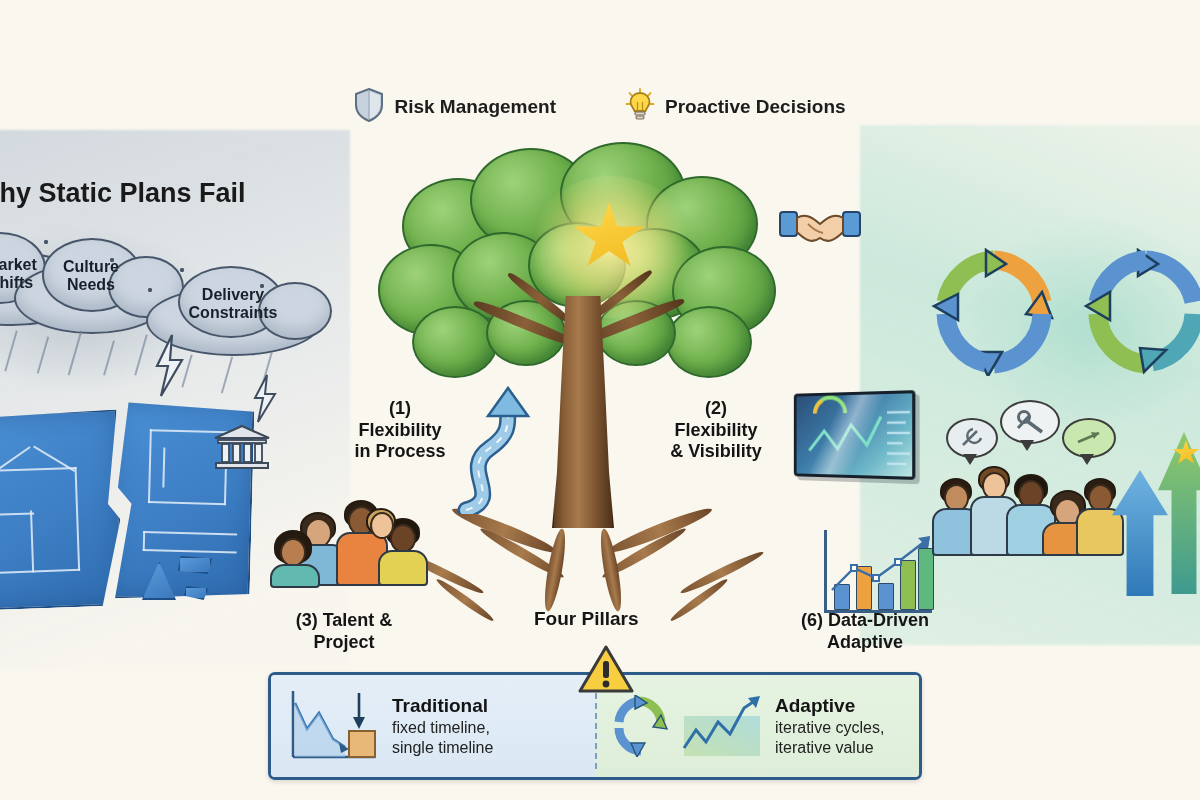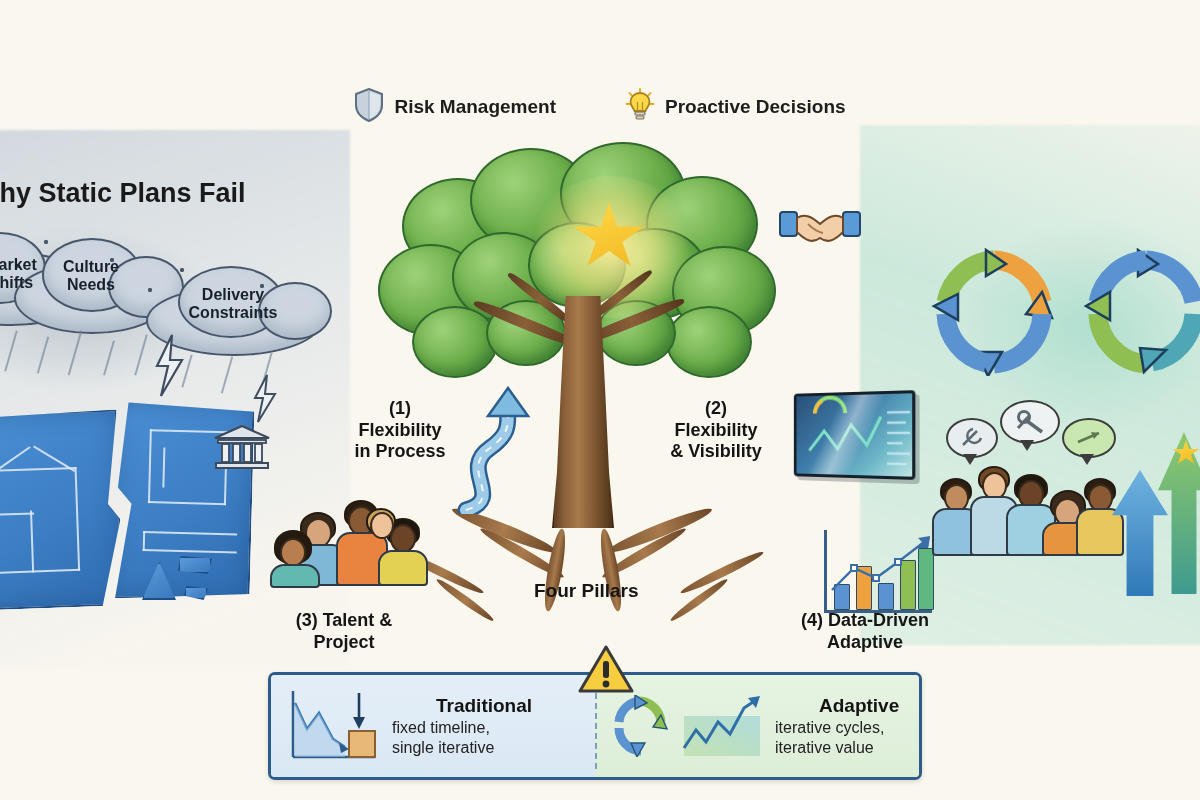--- a/index.html
+++ b/index.html
@@ -192,21 +192,21 @@
   .compare {
     position:absolute; left:268px; top:672px; width:654px; height:108px;
     border:3px solid #2d5c8a; border-radius:7px;
     display:flex; overflow:hidden;
     box-shadow:0 2px 5px rgba(0,0,0,.13);
   }
   .cmp-half { flex:1; display:flex; align-items:center; gap:13px; padding:0 16px; }
   .cmp-left  { background:linear-gradient(180deg,#e4eef7,#dae8f4); }
   .cmp-right { background:linear-gradient(180deg,#e6f3e2,#ddeed8); }
   .cmp-txt { line-height:1.25; }
-  .cmp-title { font-size:19px; font-weight:bold; color:#141414;margin-left:44px; }
+  .cmp-title { font-size:19px; font-weight:bold; color:#141414; }
   .cmp-sub   { font-size:16px; color:#222; }
   .cmp-div {
     position:absolute; left:50%; top:8px; bottom:8px; width:0;
     border-left:2px dashed #7aa0bd;
   }
   .warn {
     position:absolute; left:578px; top:644px; width:56px; height:50px; z-index:30;
   }
 </style>
 </head>
@@ -459,25 +459,25 @@
     <div>Flexibility</div>
     <div>&amp; Visibility</div>
   </div>
 
   <div class="pillar" style="left:282px; top:610px; text-align:center; width:124px;">
     <div>(3) Talent &amp;</div>
     <div>Project</div>
   </div>
 
   <div class="pillar" style="left:786px; top:610px; text-align:center; width:158px;">
-    <div>(4) Data-Driven</div>
+    <div>(6) Data-Driven</div>
     <div>Adaptive</div>
   </div>
 
-  <div class="fourpillars" style="left:534px; top:580px;">Four Pillars</div>
+  <div class="fourpillars" style="left:534px; top:608px;">Four Pillars</div>
 
   <svg class="cyc" style="left:930px; top:248px;" width="128" height="128">
     <path d="M64 12 A52 52 0 0 1 112 54" stroke="#eda13f" stroke-width="19" fill="none" stroke-linecap="butt"></path>
     <path d="M112 44 L122 70 L96 66 Z" fill="#eda13f" stroke="#1d3f5e" stroke-width="2.5"></path>
     <path d="M64 12 A52 52 0 0 0 16 54" stroke="#8fbe52" stroke-width="19" fill="none"></path>
     <path d="M56 2 L76 16 L56 28 Z" fill="#8fbe52" stroke="#1d3f5e" stroke-width="2.5"></path>
     <path d="M112 66 A52 52 0 0 1 64 116" stroke="#5b92d0" stroke-width="19" fill="none"></path>
     <path d="M72 104 L58 128 L46 104 Z" fill="#5b92d0" stroke="#1d3f5e" stroke-width="2.5"></path>
     <path d="M16 66 A52 52 0 0 0 56 115" stroke="#5b92d0" stroke-width="19" fill="none"></path>
     <path d="M4 58 L28 46 L28 72 Z" fill="#5b92d0" stroke="#1d3f5e" stroke-width="2.5"></path>
@@ -549,21 +549,21 @@
         <path d="M8 16 L20 42 L32 26 L46 52 L58 60" stroke="#3a77b5" stroke-width="2.6" fill="none"></path>
         <path d="M8 16 L20 42 L32 26 L46 52 L58 60 L58 70 L8 70 Z" fill="#a8cbe8" opacity=".55"></path>
         <path d="M52 56 L62 62 L54 66 Z" fill="#2d5c8a"></path>
         <line x1="72" y1="6" x2="72" y2="34" stroke="#1f3f5e" stroke-width="2.6"></line>
         <path d="M66 30 L72 42 L78 30 Z" fill="#1f3f5e"></path>
         <rect x="62" y="44" width="26" height="26" fill="#e8b878" stroke="#8a6030" stroke-width="2"></rect>
       </svg>
       <div class="cmp-txt">
         <div class="cmp-title">Traditional</div>
         <div class="cmp-sub">fixed timeline,</div>
-        <div class="cmp-sub">single iterative</div>
+        <div class="cmp-sub">single timeline</div>
       </div>
     </div>
 
     <div class="cmp-half cmp-right">
       <svg width="58" height="62">
         <path d="M29 6 A23 23 0 0 1 50 27" stroke="#8fbe52" stroke-width="9" fill="none"></path>
         <path d="M50 20 L56 34 L42 32 Z" fill="#8fbe52" stroke="#24557a" stroke-width="1.4"></path>
         <path d="M29 6 A23 23 0 0 0 8 27" stroke="#5b92d0" stroke-width="9" fill="none"></path>
         <path d="M24 0 L36 8 L24 14 Z" fill="#5b92d0" stroke="#24557a" stroke-width="1.4"></path>
         <path d="M8 33 A23 23 0 0 0 30 56" stroke="#5b92d0" stroke-width="9" fill="none"></path>

